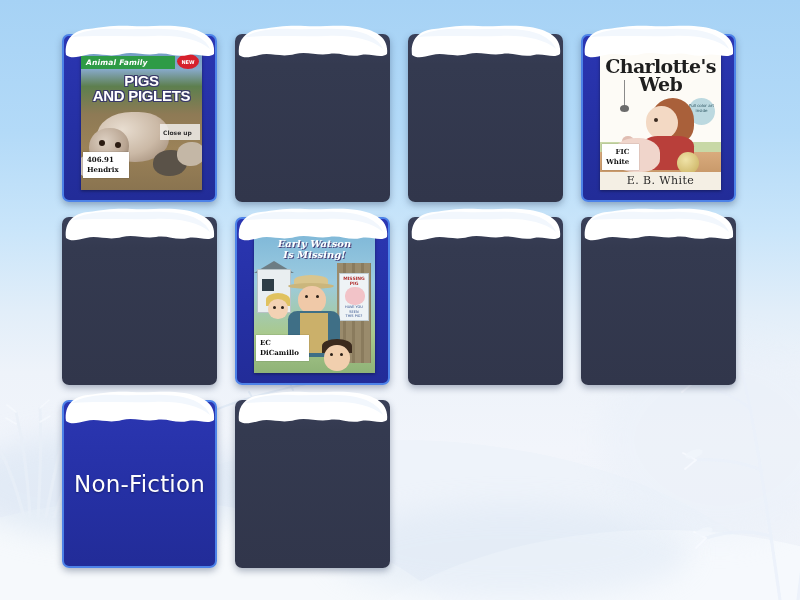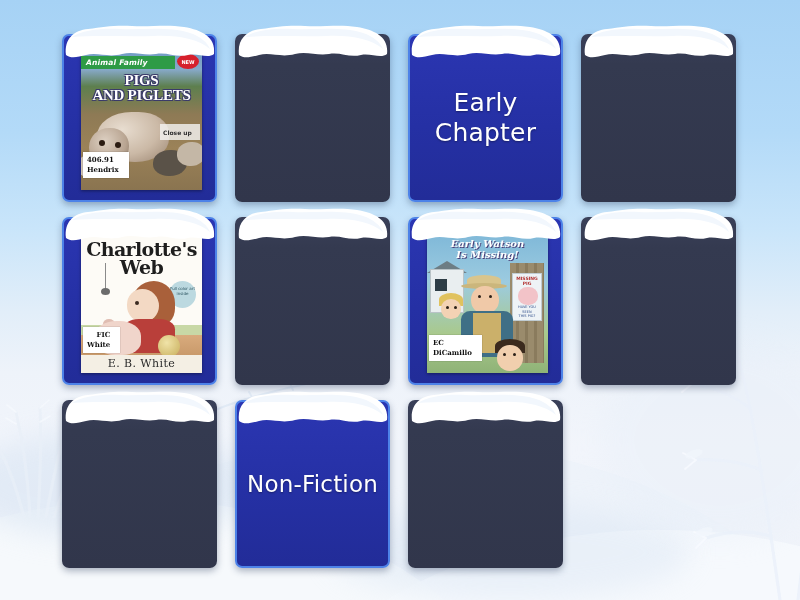--- a/index.html
+++ b/index.html
@@ -176,21 +176,21 @@
   }
   .cov-pigs .badge {
     position: absolute; right: 3px; top: 4px; width: 22px; height: 15px;
     background: #d6202c; border-radius: 50%;
     color: #fff; font-size: 5px; font-weight: bold;
     display: flex; align-items: center; justify-content: center;
   }
   .cov-pigs .cov-title {
     position: absolute; left: 0; right: 0; top: 23px;
     text-align: center; color: #fff;
-    font-family: Liberation Serif, serif; font-weight: bold;
+    font-family: Liberation Sans, sans-serif; font-weight: bold;
     font-size: 15px; line-height: 1.02; letter-spacing: -.3px;
     text-shadow: 1px 1px 0 #3a3a6a, -1px 1px 0 #3a3a6a, 1px -1px 0 #3a3a6a, -1px -1px 0 #3a3a6a;
     white-space: pre-line;
   }
   .cov-pigs .pig-body {
     position: absolute; left: 16px; top: 62px; width: 72px; height: 50px;
     background: radial-gradient(ellipse at 35% 35%, #e8ddd0 0%, #cbb9a6 55%, #9a8470 100%);
     border-radius: 48% 42% 46% 52%;
   }
   .cov-pigs .pig-head {
@@ -483,38 +483,20 @@
                    C 150 38, 140 32, 130 34 C 118 37, 110 31, 98 33
                    C 86 35, 76 30, 64 33 C 50 37, 40 31, 28 34
                    C 20 36, 13 38, 8 34 Z" fill="#ffffff"></path>
           <path d="M14 16 C 24 9, 44 7, 62 8 C 84 9, 110 5, 132 12
                    C 142 15, 150 22, 152 28 C 140 18, 120 14, 96 15
                    C 70 16, 40 14, 14 16 Z" fill="#f2f7fd"></path>
         </svg>
       </div>
     </div>
 
-    <div class="card blue">
-      <div class="card-body">
-        <div class="tile-label">Early
-Chapter</div>
-      </div>
-      <div class="snowcap">
-        <svg viewBox="0 0 163 48" preserveAspectRatio="none">
-          <path d="M8 34 C 6 18, 16 9, 30 8 C 46 6, 56 4, 74 5
-                   C 94 6, 108 3, 126 6 C 144 9, 158 16, 156 33
-                   C 150 38, 140 32, 130 34 C 118 37, 110 31, 98 33
-                   C 86 35, 76 30, 64 33 C 50 37, 40 31, 28 34
-                   C 20 36, 13 38, 8 34 Z" fill="#ffffff"></path>
-          <path d="M14 16 C 24 9, 44 7, 62 8 C 84 9, 110 5, 132 12
-                   C 142 15, 150 22, 152 28 C 140 18, 120 14, 96 15
-                   C 70 16, 40 14, 14 16 Z" fill="#f2f7fd"></path>
-        </svg>
-      </div>
-    </div>
 
     <div class="card blank">
       <div class="card-body"></div>
       <div class="snowcap">
         <svg viewBox="0 0 163 48" preserveAspectRatio="none">
           <path d="M8 34 C 6 18, 16 9, 30 8 C 46 6, 56 4, 74 5
                    C 94 6, 108 3, 126 6 C 144 9, 158 16, 156 33
                    C 150 38, 140 32, 130 34 C 118 37, 110 31, 98 33
                    C 86 35, 76 30, 64 33 C 50 37, 40 31, 28 34
                    C 20 36, 13 38, 8 34 Z" fill="#ffffff"></path>

